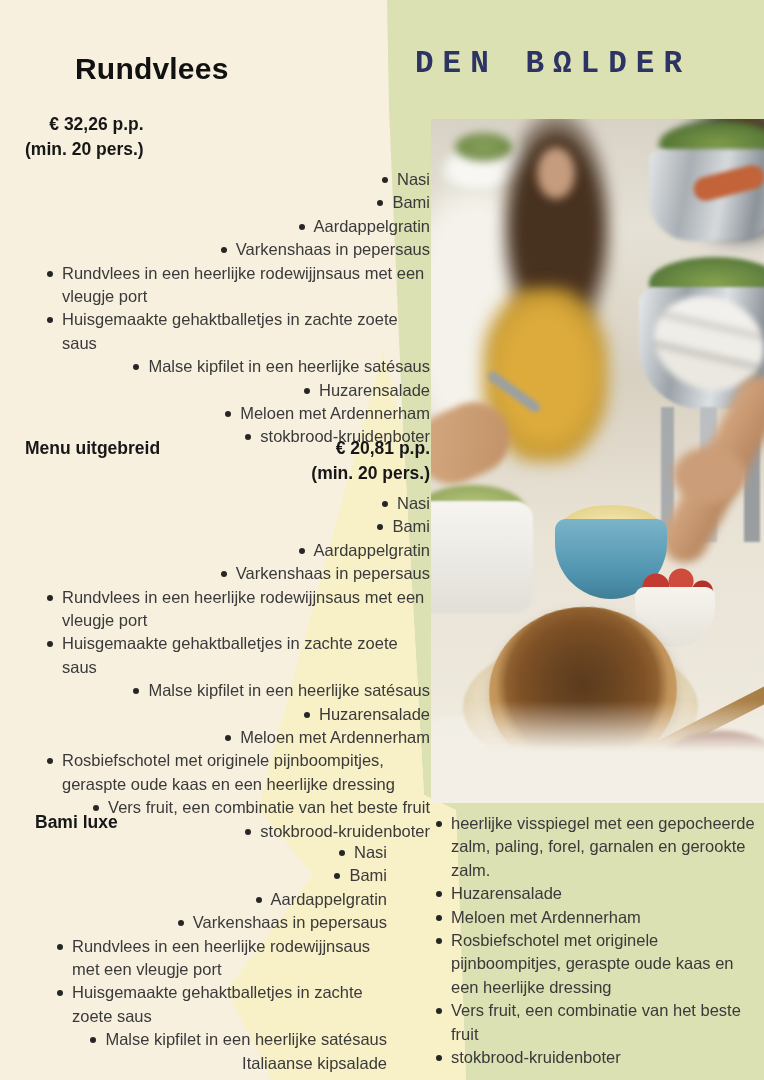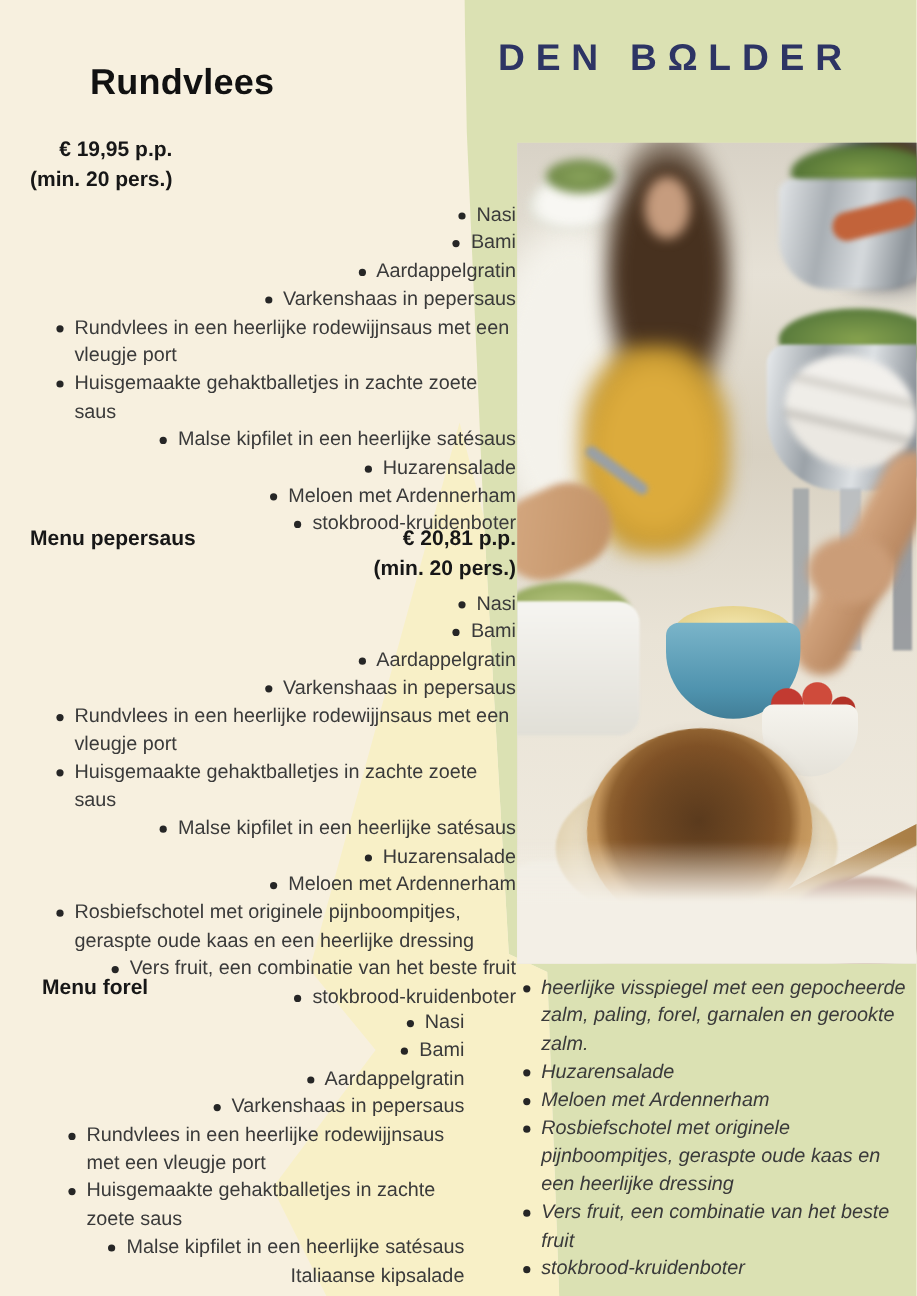--- a/index.html
+++ b/index.html
@@ -8,37 +8,37 @@
 
   
   .band{position:absolute;inset:0;}
   .band-green{background:var(--green,#dbe1b3);
     clip-path:polygon(387px 0,764px 0,764px 1080px,466px 1080px,456px 810px,424px 795px,403px 430px,389px 110px);}
   .band-yellow{background:var(--yellow,#f8f0c7);
     clip-path:polygon(383px 352px,403px 430px,424px 795px,456px 810px,466px 1080px,272px 1080px,227px 990px,313px 875px,258px 808px);}
 
   .title{position:absolute;left:75px;top:52px;margin:0;font-size:30px;font-weight:700;color:#111;letter-spacing:.2px;}
 
-  .logo{position:absolute;left:415px;top:30px;width:300px;color:var(--navy,#2d3464);font-family:Liberation Sans, sans-serif;}
+  .logo{position:absolute;left:415px;top:46px;width:300px;color:var(--navy,#2d3464);font-family:Liberation Mono, monospace;}
   .logo-name{font-size:31px;letter-spacing:9px;font-weight:700;white-space:nowrap;}
   .logo-sub{font-size:14px;letter-spacing:2.6px;margin-top:2px;white-space:nowrap;font-weight:700;}
 
   .menu{position:absolute;}
   .menu-head{display:flex;justify-content:space-between;align-items:flex-start;}
   .menu-title{margin:0;font-size:17.5px;font-weight:700;color:var(--head,#171717);line-height:25px;}
   .price-block{text-align:right;font-size:17.5px;font-weight:700;color:var(--head,#171717);line-height:25px;}
   ul.items{list-style:none;margin:6px 0 0 0;padding:0 0 0 22px;}
   ul.items li{display:flex;align-items:flex-start;font-size:16.5px;line-height:23.4px;color:var(--body,#3a3a3a);justify-content:flex-end;}
   ul.items .dot{flex:0 0 6px;width:6px;height:6px;border-radius:50%;background:#262626;margin:9px 9px 0 0;}
 
   .menu-1{left:25px;top:112px;width:405px;}
   .menu-2{left:25px;top:436px;width:405px;}
   .menu-3{left:35px;top:810px;width:385px;}
   .menu-3 ul.items{width:330px;}
-  .right-col{position:absolute;left:424px;top:812px;width:326px;list-style:none;margin:0;padding:0 0 0 12px;font-style:italic;}
+  .right-col{position:absolute;left:424px;top:812px;width:326px;list-style:none;margin:0;padding:0 0 0 12px;}
   .right-col li{display:flex;align-items:flex-start;font-size:16.5px;line-height:23.4px;color:var(--body,#3a3a3a);}
   .right-col .dot{flex:0 0 6px;width:6px;height:6px;border-radius:50%;background:#262626;margin:9px 9px 0 0;}
 
   
   .photo{position:absolute;left:431px;top:119px;width:333px;height:684px;overflow:hidden;background:#e3ddd1;}
   .photo div{position:absolute;}
   .p-bg{inset:0;background:linear-gradient(180deg,#d8d2c6 0%,#e6e1d6 16%,#d8d1c2 38%,#e9e3d6 60%,#f1ece1 100%);}
   .p-white-shirt{left:-30px;top:55px;width:150px;height:290px;background:radial-gradient(ellipse,#f4f2eb 55%,rgba(244,242,235,0) 75%);filter:blur(9px);}
   .p-raised-plate{left:8px;top:20px;width:95px;height:52px;border-radius:50%;background:radial-gradient(ellipse,#f8f7f3 55%,#cdd1c0 80%,rgba(205,209,192,0));filter:blur(4px);transform:rotate(-12deg);}
   .p-raised-salad{left:24px;top:14px;width:58px;height:28px;border-radius:50%;background:radial-gradient(ellipse,#8aa45c,#6c8544 80%);filter:blur(4px);}
@@ -126,21 +126,21 @@
     <div class="p-spoon"></div>
     <div class="p-spoon-bowl"></div>
     <div class="p-roast"></div>
     <div class="p-roast-fat"></div>
     <div class="p-table"></div>
   </div>
 
   <section class="menu menu-1">
     <div class="menu-head">
       <div class="price-block">
-        <div>€ 19,95 p.p.</div>
+        <div>€ 32,26 p.p.</div>
         <div>(min. 20 pers.)</div>
       </div>
     </div>
     <ul class="items">
         <li>
           <span class="dot"></span>
           <span>Nasi</span>
         </li>
         <li>
           <span class="dot"></span>
@@ -176,21 +176,21 @@
         </li>
         <li>
           <span class="dot"></span>
           <span>stokbrood-kruidenboter</span>
         </li>
       </ul>
   </section>
 
   <section class="menu menu-2">
     <div class="menu-head">
-      <h2 class="menu-title">Menu pepersaus</h2>
+      <h2 class="menu-title">Menu uitgebreid</h2>
       <div class="price-block">
         <div>€ 20,81 p.p.</div>
         <div>(min. 20 pers.)</div>
       </div>
     </div>
     <ul class="items">
         <li>
           <span class="dot"></span>
           <span>Nasi</span>
         </li>
@@ -236,21 +236,21 @@
         </li>
         <li>
           <span class="dot"></span>
           <span>stokbrood-kruidenboter</span>
         </li>
       </ul>
   </section>
 
   <section class="menu menu-3">
     <div class="menu-head">
-      <h2 class="menu-title">Menu forel</h2>
+      <h2 class="menu-title">Bami luxe</h2>
     </div>
     <ul class="items">
         <li>
           <span class="dot"></span>
           <span>Nasi</span>
         </li>
         <li>
           <span class="dot"></span>
           <span>Bami</span>
         </li>

